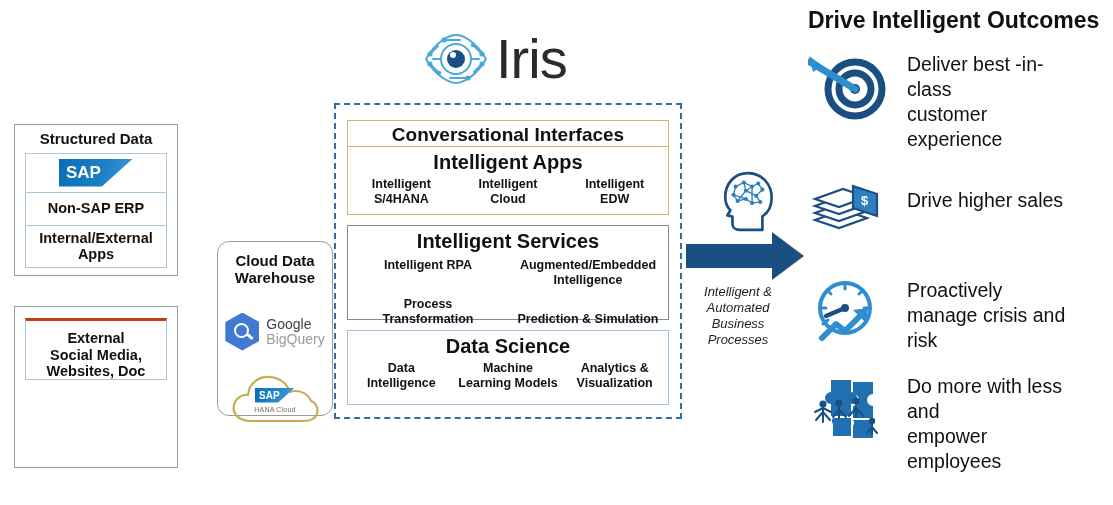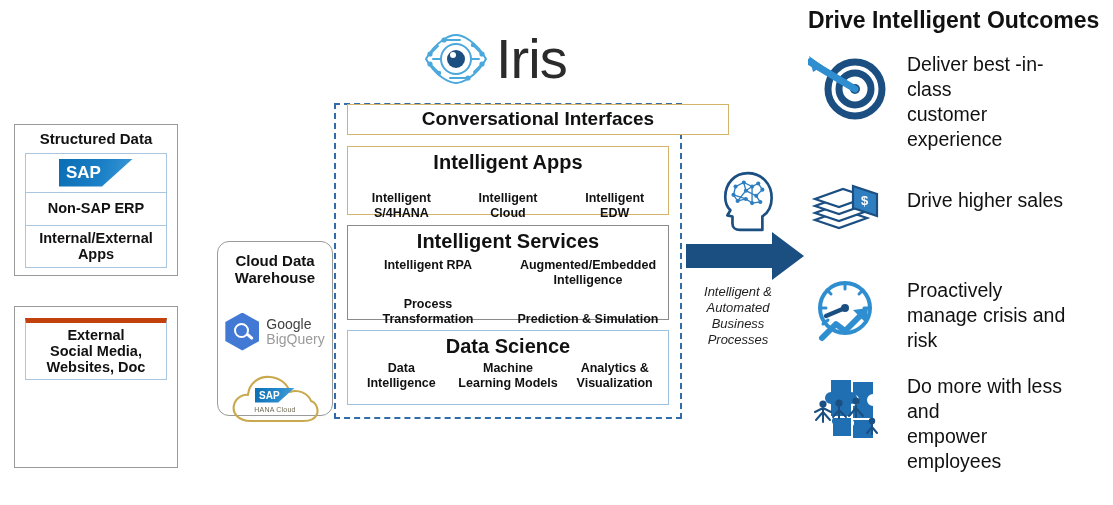--- a/index.html
+++ b/index.html
@@ -39,21 +39,21 @@
     text-align: center;
     font-size: 14.5px;
     font-weight: 600;
     color: #111;
     display: flex;
     align-items: center;
     justify-content: center;
     line-height: 1.12;
   }
   .src-cell + .src-cell { border-top: none; }
-  .src-cell.gap { border-top: 5px solid #c2410c; margin-top: 5px; }
+  .src-cell.gap { border-top: 3px solid #c2410c; margin-top: 5px; align-items: flex-end; }
 
   
   .sap-logo {
     width: 74px; height: 28px;
     position: relative;
     display: inline-block;
   }
   .sap-logo .shape {
     position: absolute; inset: 0;
     background: linear-gradient(105deg,#0a6eb4 0%, #1a7fc6 55%, #3d9ad8 100%);
@@ -269,27 +269,27 @@
     </g>
     <circle cx="36" cy="31" r="15" fill="none" stroke="#4aa8dc" stroke-width="2"></circle>
     <circle cx="36" cy="31" r="9" fill="#1b4f82"></circle>
     <circle cx="33" cy="27" r="3" fill="#ffffff"></circle>
   </svg>
   <span class="iris-word">Iris</span>
 </div>
 
 <div class="abs iris-dash" style="left:334px; top:103px; width:348px; height:316px;"></div>
 
-<div class="abs panel gold" style="left:347px; top:104px; width:382px; height:31px; display:flex; align-items:center; justify-content:center;">
+<div class="abs panel gold" style="left:347px; top:120px; width:322px; height:31px; display:flex; align-items:center; justify-content:center;">
   <div class="panel-h1">Conversational Interfaces</div>
 </div>
 
 <div class="abs panel gold" style="left:347px; top:146px; width:322px; height:69px; padding-top:4px;">
   <div class="panel-h2">Intelligent Apps</div>
-  <div class="sub-row" style="margin-top:18px;">
+  <div class="sub-row" style="margin-top:4px;">
     <div class="cell" style="white-space:pre-line;">Intelligent
 S/4HANA</div>
     <div class="cell" style="white-space:pre-line;">Intelligent
 Cloud</div>
     <div class="cell" style="white-space:pre-line;">Intelligent
 EDW</div>
   </div>
 </div>
 
 <div class="abs panel gray" style="left:347px; top:225px; width:322px; height:95px; padding-top:4px;">

